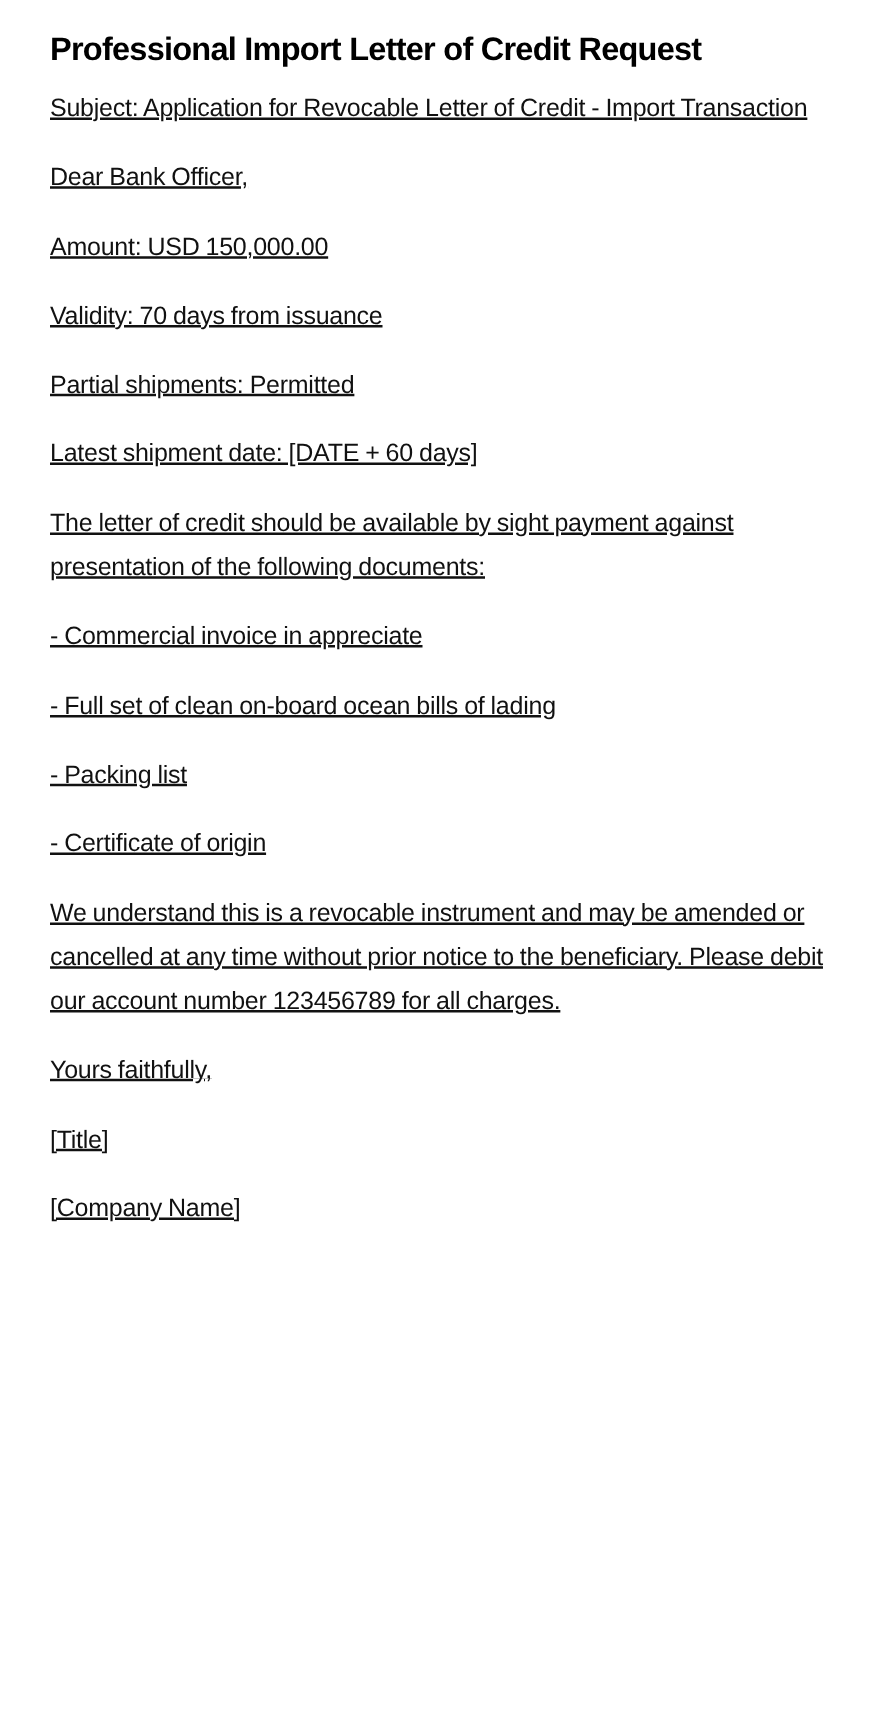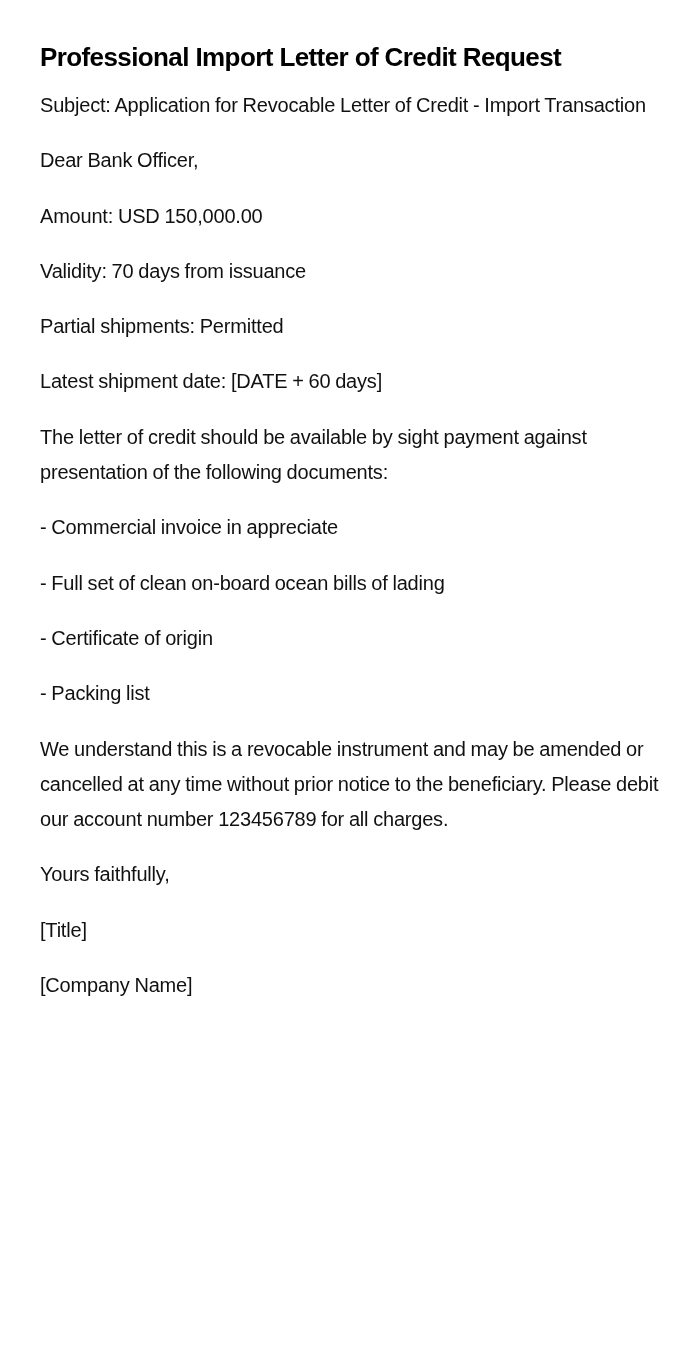--- a/index.html
+++ b/index.html
@@ -8,59 +8,60 @@
       background: #ffffff;
     }
     body {
       width: 700px;
       height: 1369px;
       overflow: hidden;
       font-family: "Liberation Sans", "DejaVu Sans", sans-serif;
       color: #111111;
     }
     .page {
-      padding: 38px 40px 0 40px;
+      padding: 20px 40px 0 40px;
       box-sizing: border-box;
       width: 700px;
     }
     h1 {
       font-size: 26px;
       font-weight: bold;
       letter-spacing: -0.6px;
       line-height: 38px;
       margin: 0 0 12px 0;
       color: #000000;
     }
     p {
       font-size: 20px;
       line-height: 35.3px;
       margin: 0 0 20px 0;
       letter-spacing: -0.2px;
       word-spacing: -0.5px;
+      text-decoration: underline;
     }
   </style>
 </head>
 <body>
 
 <div class="page">
   <h1>Professional Import Letter of Credit Request</h1>
 
   <p>Subject: Application for Revocable Letter of Credit - Import Transaction</p>
   <p>Dear Bank Officer,</p>
 
   <p>Amount: USD 150,000.00</p>
   <p>Validity: 70 days from issuance</p>
   <p>Partial shipments: Permitted</p>
   <p>Latest shipment date: [DATE + 60 days]</p>
 
   <p>The letter of credit should be available by sight payment against presentation of the following documents:</p>
 
   <p>- Commercial invoice in appreciate</p>
   <p>- Full set of clean on-board ocean bills of lading</p>
+  <p>- Packing list</p>
   <p>- Certificate of origin</p>
-  <p>- Packing list</p>
 
   <p>We understand this is a revocable instrument and may be amended or cancelled at any time without prior notice to the beneficiary. Please debit our account number 123456789 for all charges.</p>
   <p>Yours faithfully,</p>
 
   <p>[Title]</p>
   <p>[Company Name]</p>
 </div>
 
 </body></html>

